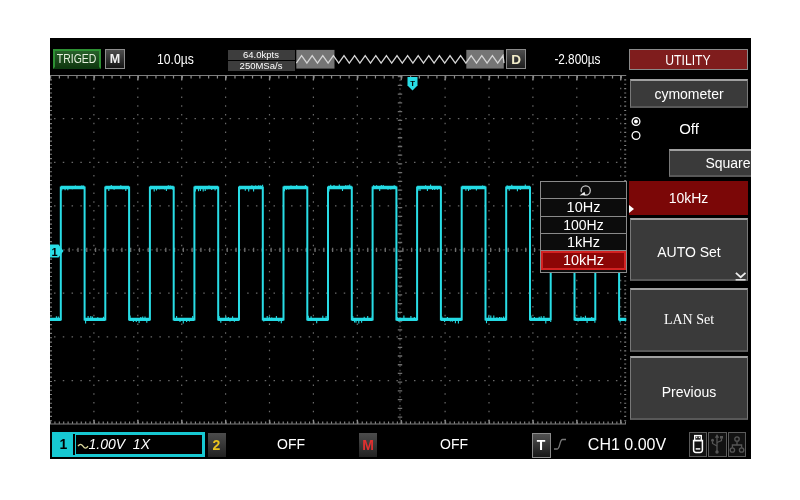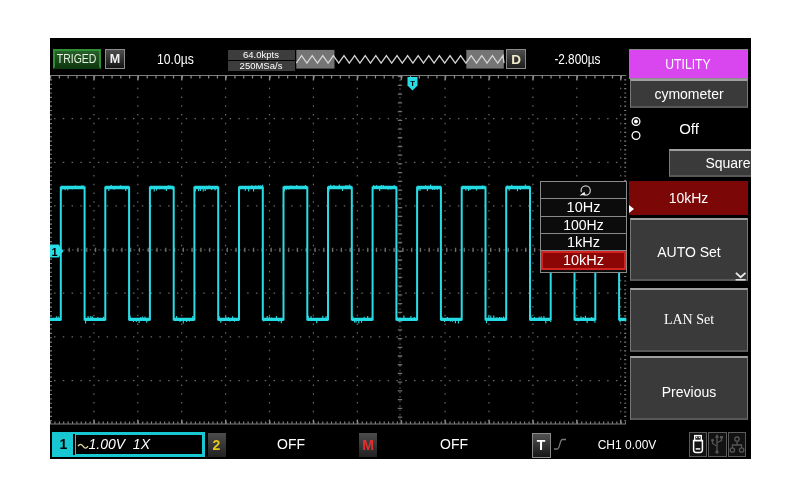--- a/index.html
+++ b/index.html
@@ -64,21 +64,21 @@
     <div style="background:#3d3d3d;height:10px;line-height:10.5px;">64.0kpts</div>
     <div style="background:#3d3d3d;height:10px;line-height:10.5px;margin-top:1px;">250MSa/s</div>
   </div>
   <svg class="abs" style="left:246px;top:10px;" width="210" height="24" viewBox="296 48 210 24">
     <rect x="296.3" y="49.9" width="38.2" height="18.7" fill="#757575"></rect>
     <rect x="466.3" y="49.9" width="37.5" height="18.7" fill="#757575"></rect>
     <polyline points="296.3,63.2 301.6,55.6 306.9,63.2 312.2,55.6 317.5,63.2 322.8,55.6 328.1,63.2 333.4,55.6 338.7,63.2 344.0,55.6 349.3,63.2 354.6,55.6 359.9,63.2 365.2,55.6 370.5,63.2 375.8,55.6 381.1,63.2 386.4,55.6 391.7,63.2 397.0,55.6 402.3,63.2 407.6,55.6 412.9,63.2 418.2,55.6 423.5,63.2 428.8,55.6 434.1,63.2 439.4,55.6 444.7,63.2 450.0,55.6 455.3,63.2 460.6,55.6 465.9,63.2 471.2,55.6 476.5,63.2 481.8,55.6 487.1,63.2 492.4,55.6 497.7,63.2 503.0,55.6 504.0,63.2" fill="none" stroke="#d4d4d4" stroke-width="1.3"></polyline>
   </svg>
   <div class="abs" style="left:456px;top:11px;width:20px;height:20px;background:linear-gradient(#4d4d4d,#1d1d1d);border:1px solid #8a8a8a;color:#f0ebc8;font-weight:bold;font-size:13.5px;display:flex;align-items:center;justify-content:center;">D</div>
   <div class="abs" style="left:452px;top:12px;width:150px;height:18px;color:#fff;font-size:14px;text-align:center;line-height:18px;"><span class="cx">-2.800µs</span></div>
-  <div class="btn" style="left:578.5px;top:11px;width:119px;height:30px;border-top-width:1px;border-bottom-width:1px;border-color:#8a8a8a;background:#d946ef;">
+  <div class="btn" style="left:578.5px;top:11px;width:119px;height:21px;border-top-width:1px;border-bottom-width:1px;border-color:#8a8a8a;background:#7f1d1d;">
       <span class="cx" style="font-size:14.5px;">UTILITY</span>
     </div>
 
   <div class="btn" style="left:580px;top:41px;width:118px;height:29px;">cymometer</div>
   <div class="abs" style="left:577px;top:73px;width:124px;height:34px;background:#000;color:#fff;font-size:15px;display:flex;align-items:center;justify-content:center;">Off</div>
   <svg class="abs" style="left:580px;top:77px;" width="16" height="26">
     <circle cx="6" cy="6.5" r="3.9" fill="none" stroke="#fff" stroke-width="1.3"></circle>
     <circle cx="6" cy="6.5" r="1.9" fill="#fff"></circle>
     <circle cx="6" cy="20.5" r="3.9" fill="none" stroke="#fff" stroke-width="1.3"></circle>
   </svg>
@@ -117,21 +117,21 @@
     </div>
   </div>
   <div class="abs" style="left:157.5px;top:394.5px;width:18px;height:24px;background:linear-gradient(#4c4c4c,#222);color:#e8c21c;font-weight:bold;font-size:14px;text-align:center;line-height:24px;">2</div>
   <div class="abs" style="left:176px;top:395px;width:130px;height:23px;color:#fff;font-size:14px;text-align:center;line-height:23px;">OFF</div>
   <div class="abs" style="left:309px;top:394.5px;width:18px;height:24px;background:linear-gradient(#4c4c4c,#222);color:#e03030;font-weight:bold;font-size:14px;text-align:center;line-height:24px;">M</div>
   <div class="abs" style="left:327px;top:395px;width:154px;height:23px;color:#fff;font-size:14px;text-align:center;line-height:23px;">OFF</div>
   <div class="abs" style="left:481.5px;top:394.5px;width:19px;height:25px;background:linear-gradient(#525252,#161616);border:1px solid #8a8a8a;color:#fff;font-weight:bold;font-size:14px;text-align:center;line-height:23px;">T</div>
   <svg class="abs" style="left:503px;top:398px;" width="18" height="16">
     <path d="M1 13 h3.2 c3 0 2.2 -9.5 5.4 -9.5 h3.4" fill="none" stroke="#777" stroke-width="1.3"></path>
   </svg>
-  <div class="abs" style="left:520px;top:396px;width:114px;height:22px;color:#fff;font-size:12px;text-align:center;line-height:22px;">CH1 0.00V</div>
+  <div class="abs" style="left:520px;top:396px;width:114px;height:22px;color:#fff;font-size:16px;text-align:center;line-height:22px;">CH1 0.00V</div>
   <div class="abs" style="left:638.5px;top:394px;width:18.5px;height:25px;background:#121212;border:1px solid #5a5a5a;">
     <svg width="16" height="23" style="position:absolute;left:0;top:0;">
       <rect x="4.7" y="2.6" width="6.6" height="5" fill="none" stroke="#fff" stroke-width="1.4"></rect>
       <rect x="6.1" y="3.6" width="1.2" height="1.6" fill="#fff"></rect>
       <rect x="8.7" y="3.6" width="1.2" height="1.6" fill="#fff"></rect>
       <path d="M3.6 7.6 h8.8 v9.4 a 2.4 2.4 0 0 1 -2.4 2.4 h-4 a 2.4 2.4 0 0 1 -2.4 -2.4 z" fill="none" stroke="#fff" stroke-width="1.5"></path>
       <rect x="5.7" y="15.2" width="4.6" height="1.4" fill="#fff"></rect>
     </svg>
   </div>
   <div class="abs" style="left:658px;top:394px;width:18.5px;height:25px;background:#121212;border:1px solid #5a5a5a;">

